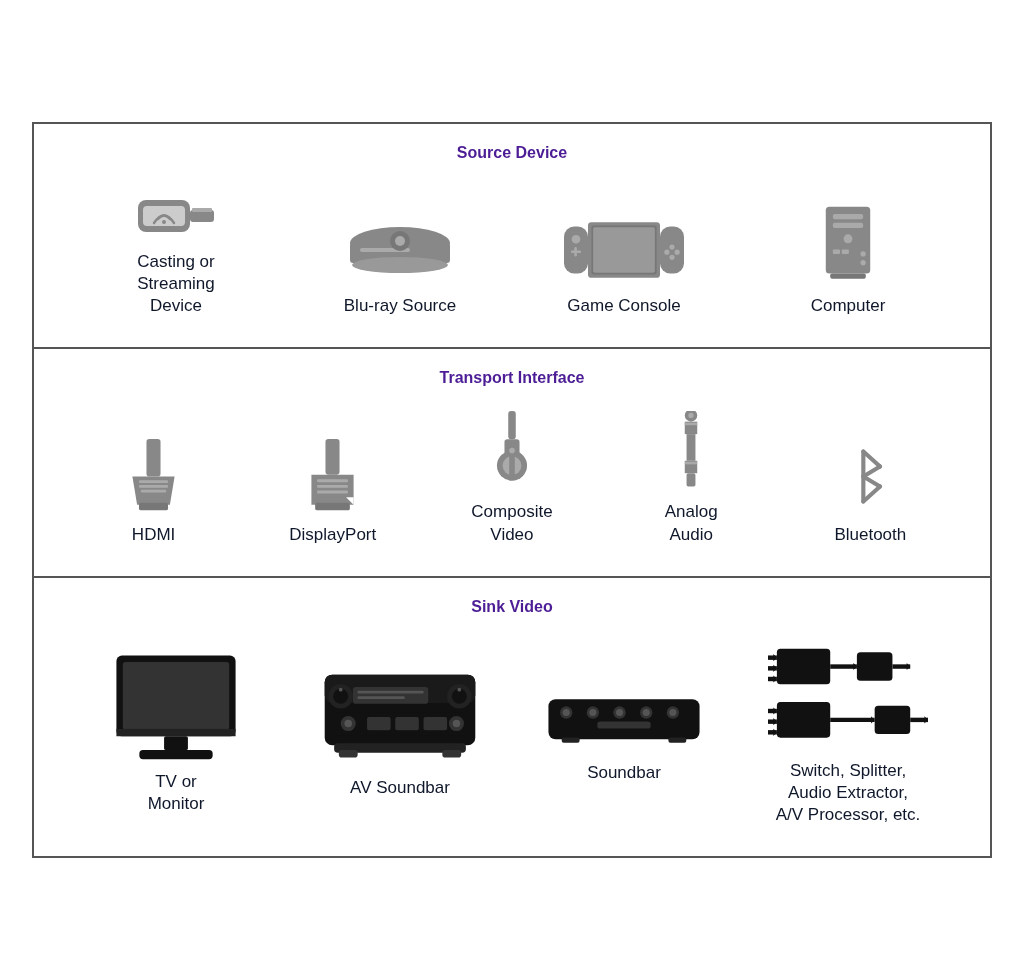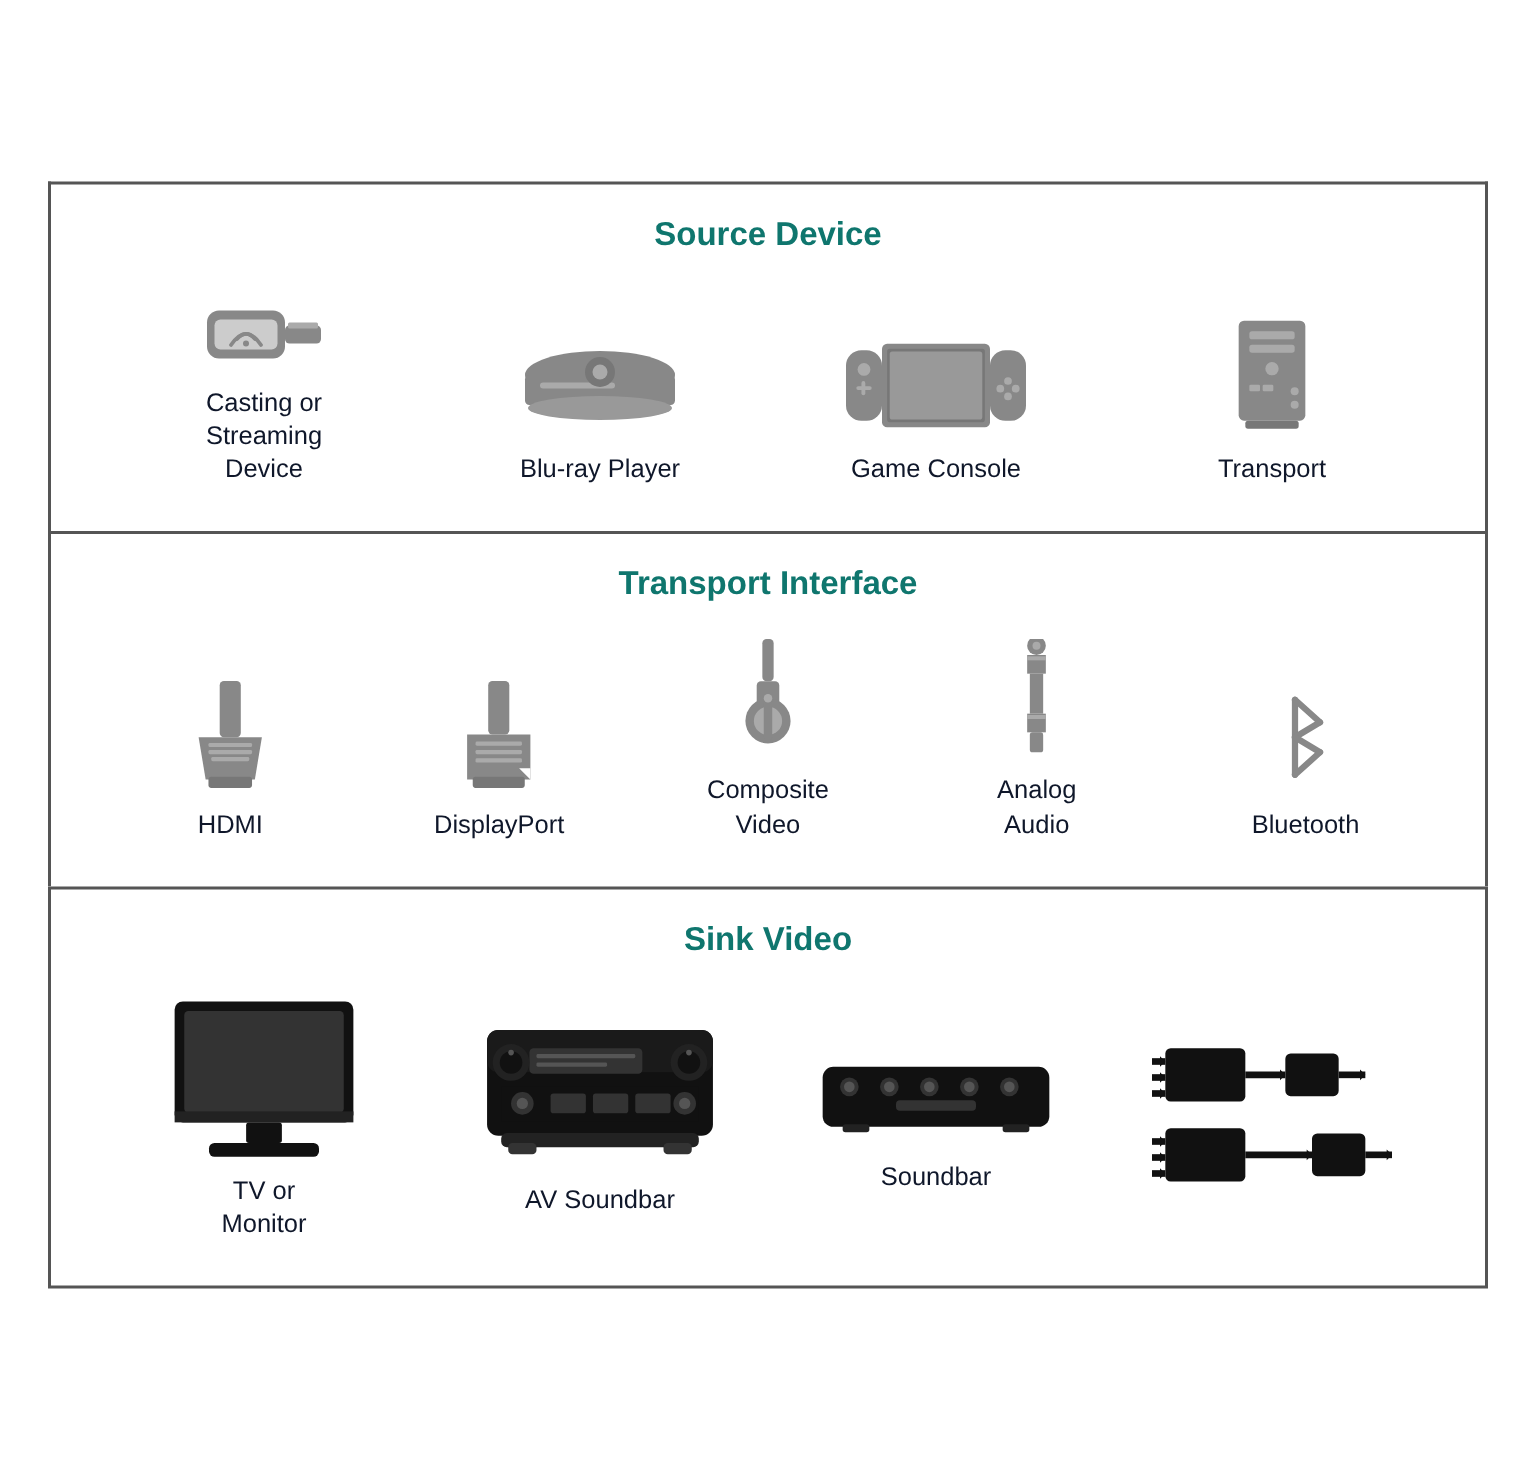--- a/index.html
+++ b/index.html
@@ -24,24 +24,24 @@
       background: #fff;
     }
     .section-box:first-child {
       border-bottom: none;
     }
     .section-box:nth-child(2) {
       border-bottom: none;
     }
     .section-title {
       text-align: center;
-      font-size: 22px;
+      font-size: 16px;
       font-weight: bold;
       margin-bottom: 24px;
-      color: #0f766e;
+      color: #4c1d95;
     }
     .items-row {
       display: flex;
       justify-content: space-around;
       align-items: flex-end;
     }
     .device-item {
       display: flex;
       flex-direction: column;
       align-items: center;
@@ -168,21 +168,21 @@
             <rect x="5" y="28" width="100" height="20" rx="3" fill="#888"></rect>
 
             <rect x="15" y="33" width="50" height="4" rx="2" fill="#aaa"></rect>
 
             <ellipse cx="55" cy="50" rx="48" ry="8" fill="#999"></ellipse>
 
             <circle cx="55" cy="26" r="10" fill="#777"></circle>
             <circle cx="55" cy="26" r="5" fill="#aaa"></circle>
           </svg>
         </div>
-        <div class="device-label">Blu-ray Player</div>
+        <div class="device-label">Blu-ray Source</div>
       </div>
 
       <div class="device-item">
         <div class="icon-area">
           <svg class="icon-gameconsole" viewBox="0 0 140 75">
 
             <rect x="0" y="10" width="28" height="55" rx="12" fill="#888"></rect>
 
             <circle cx="14" cy="25" r="5" fill="#aaa"></circle>
             <rect x="8" y="38" width="12" height="3" rx="1.5" fill="#aaa"></rect>
@@ -217,21 +217,21 @@
 
             <rect x="18" y="50" width="8" height="5" rx="1" fill="#aaa"></rect>
             <rect x="28" y="50" width="8" height="5" rx="1" fill="#aaa"></rect>
 
             <circle cx="52" cy="55" r="3" fill="#aaa"></circle>
             <circle cx="52" cy="65" r="3" fill="#aaa"></circle>
 
             <rect x="15" y="77" width="40" height="6" rx="2" fill="#777"></rect>
           </svg>
         </div>
-        <div class="device-label">Transport</div>
+        <div class="device-label">Computer</div>
       </div>
 
     </div>
   </div>
 
   <div class="section-box">
     <div class="section-title">Transport Interface</div>
     <div class="items-row">
 
       <div class="device-item">
@@ -452,18 +452,19 @@
 
             <line x1="70" y1="88" x2="120" y2="88" stroke="#111" stroke-width="5"></line>
             <polygon points="116,84 120,88 116,92" fill="#111"></polygon>
 
             <rect x="120" y="72" width="40" height="32" rx="4" fill="#111"></rect>
 
             <line x1="160" y1="88" x2="180" y2="88" stroke="#111" stroke-width="5"></line>
             <polygon points="176,84 180,88 176,92" fill="#111"></polygon>
           </svg>
         </div>
+        <div class="device-label">Switch, Splitter,<br>Audio Extractor,<br>A/V Processor, etc.</div>
       </div>
 
     </div>
   </div>
 
 </div>
 
 </body></html>

